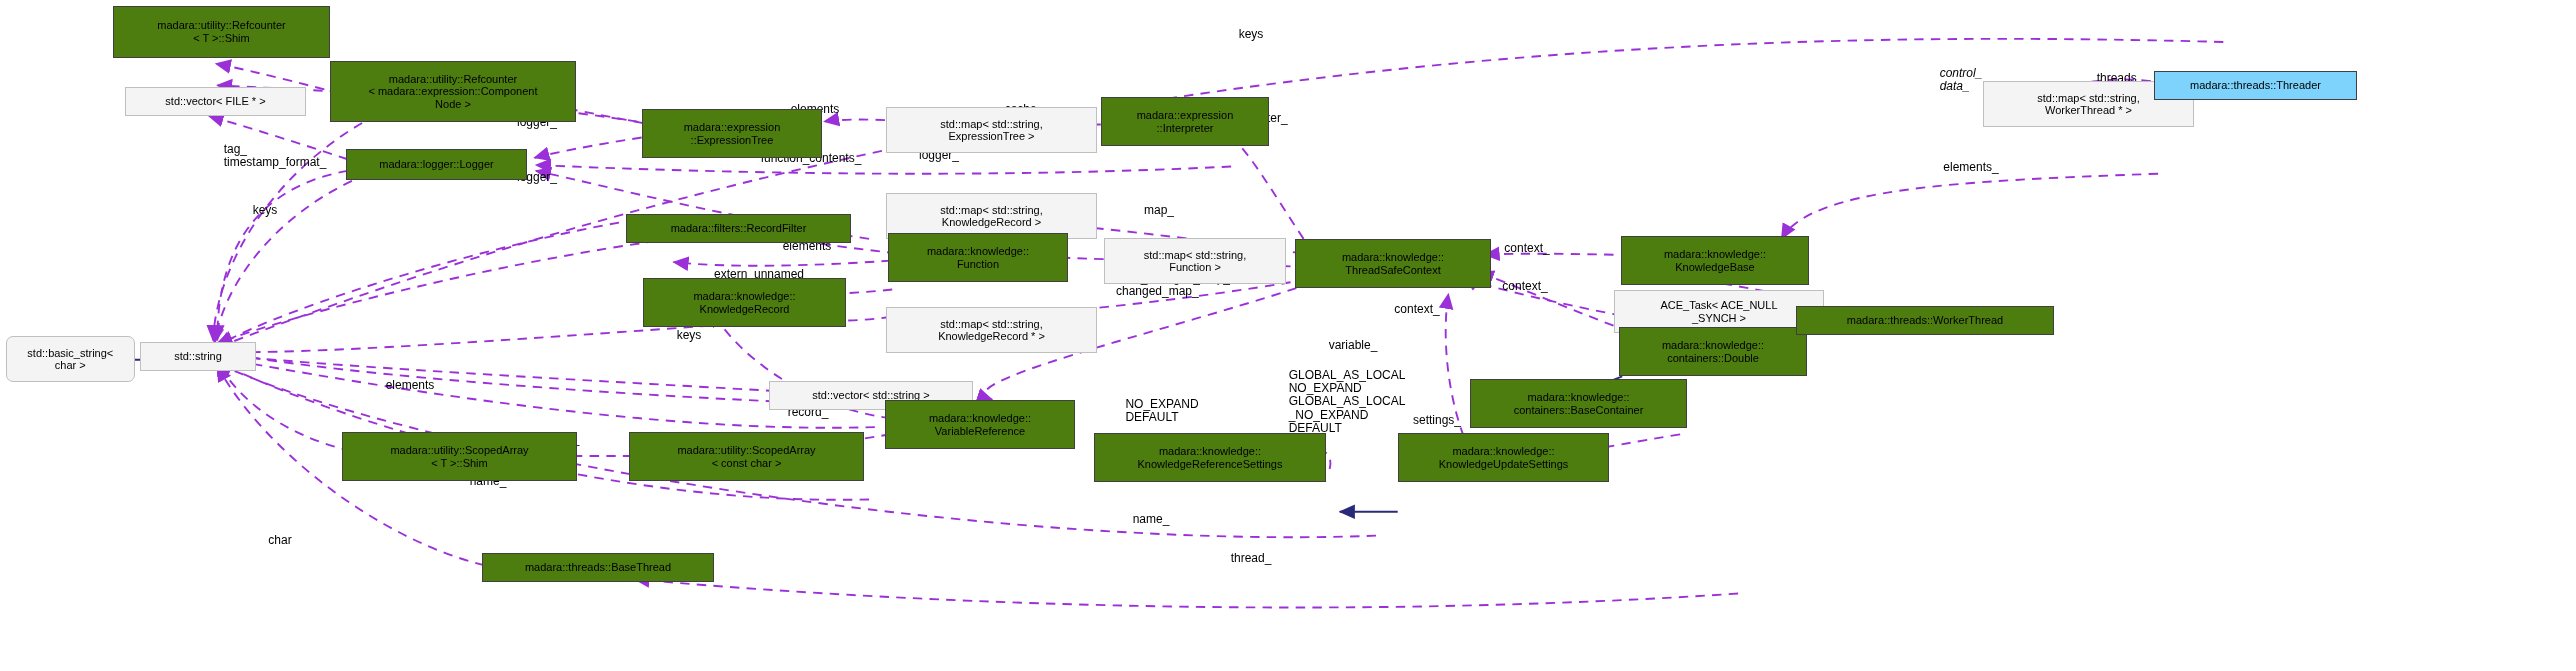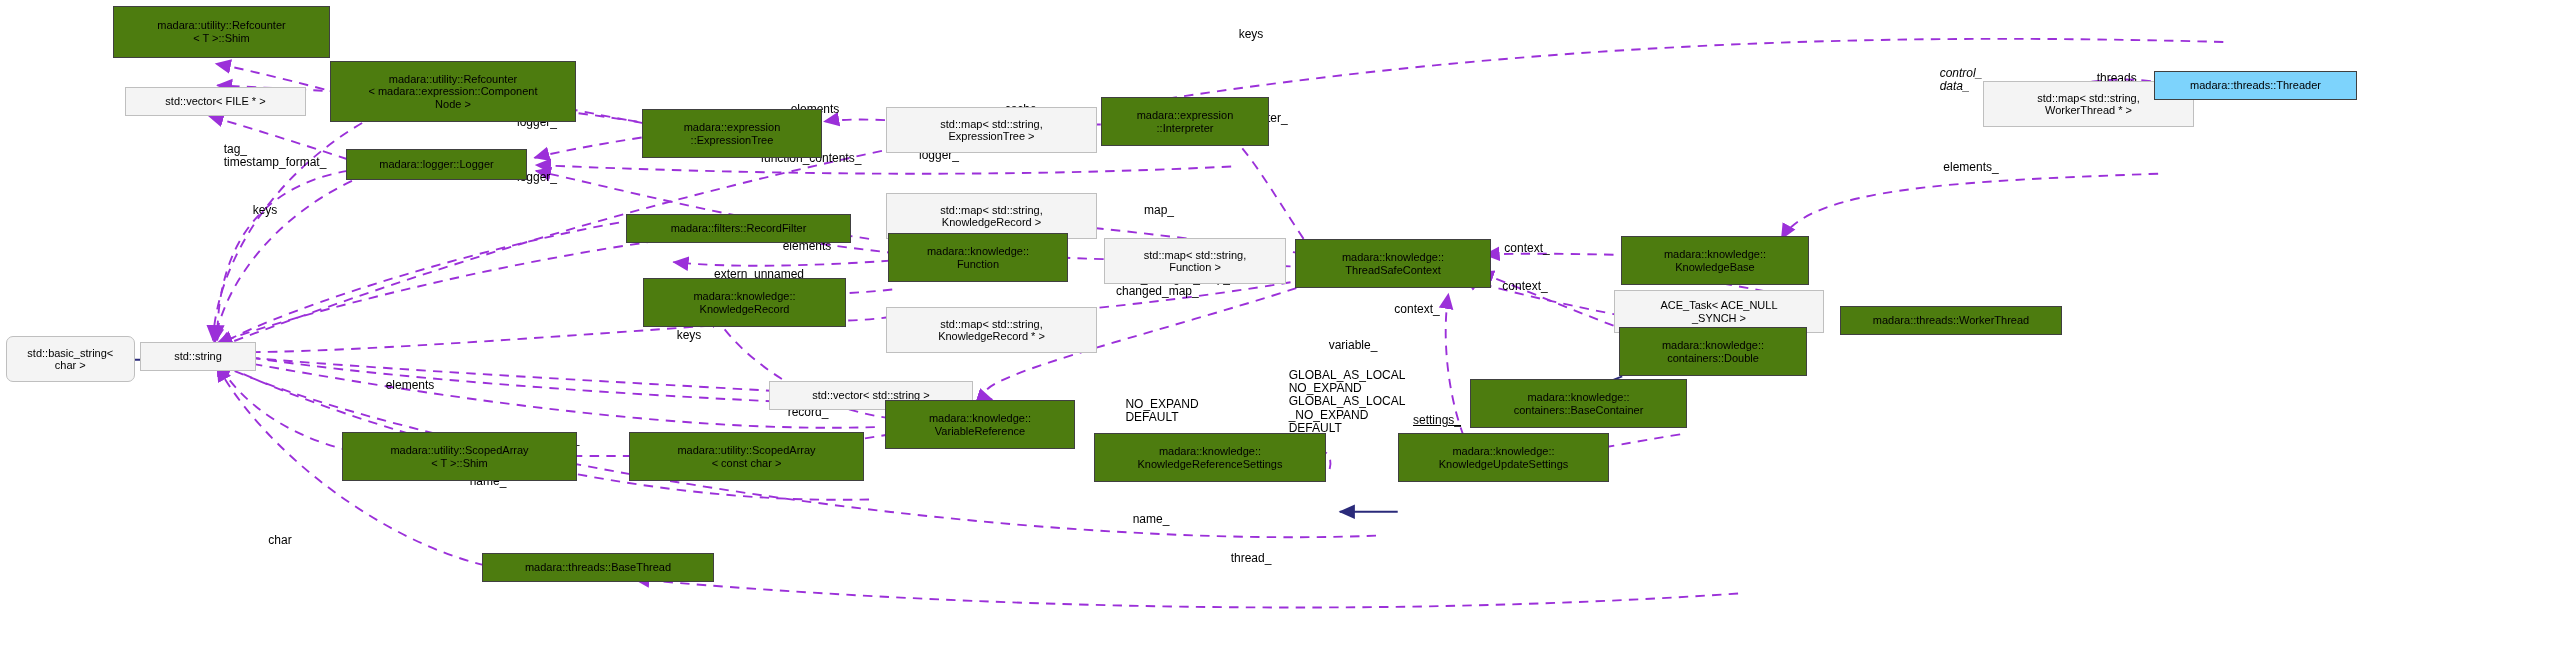--- a/index.html
+++ b/index.html
@@ -210,21 +210,21 @@
   <div class="node solid" style="left:1295px; top:239px; width:196px; height:49px;">madara::knowledge::
 ThreadSafeContext</div>
   <div class="node solid" style="left:1621px; top:236px; width:188px; height:49px;">madara::knowledge::
 KnowledgeBase</div>
   <div class="node ext" style="left:1614px; top:290px; width:210px; height:43px;">ACE_Task&lt; ACE_NULL
 _SYNCH &gt;</div>
   <div class="node solid" style="left:1619px; top:327px; width:188px; height:49px;">madara::knowledge::
 containers::Double</div>
   <div class="node solid" style="left:1470px; top:379px; width:217px; height:49px;">madara::knowledge::
 containers::BaseContainer</div>
-  <div class="node solid" style="left:1796px; top:306px; width:222px; height:29px;margin-left:44px;">madara::threads::WorkerThread</div>
+  <div class="node solid" style="left:1796px; top:306px; width:258px; height:29px;">madara::threads::WorkerThread</div>
   <div class="node ext" style="left:1983px; top:81px; width:211px; height:46px;">std::map&lt; std::string,
 WorkerThread * &gt;</div>
   <div class="node root" style="left:2154px; top:71px;  width:203px; height:29px;">madara::threads::Threader</div>
   <div class="node ext" style="left:5.8px;    top:336px; width:129px; height:46px;border-radius:7px;">std::basic_string&lt;
 char &gt;</div>
   <div class="node ext" style="left:140px;  top:342px; width:116px; height:29px;">std::string</div>
   <div class="node ext" style="left:769px; top:381px; width:204px; height:29px;">std::vector&lt; std::string &gt;</div>
   <div class="node solid" style="left:885px; top:400px; width:190px; height:49px;">madara::knowledge::
 VariableReference</div>
   <div class="node solid" style="left:342px;  top:432px; width:235px; height:49px;">madara::utility::ScopedArray
@@ -270,21 +270,21 @@
 changed_map_</div>
   <div class="edge-label" style="left:1525px; top:280px;">context_</div>
   <div class="edge-label" style="left:807px; top:310px;">elements</div>
   <div class="edge-label" style="left:1760px; top:317px;">new_hertz_</div>
   <div class="edge-label" style="left:1417px; top:303px;">context_</div>
   <div class="edge-label" style="left:1041px; top:335px;">expansion_splitters_</div>
   <div class="edge-label" style="left:689px;  top:329px;">keys</div>
   <div class="edge-label" style="left:1353px; top:339px;">variable_</div>
   <div class="edge-label" style="left:410px;  top:379px;">elements</div>
   <div class="edge-label" style="left:808px; top:406px;">record_</div>
-  <div class="edge-label" style="left:1437px; top:414px;text-decoration:underline;">settings_</div>
+  <div class="edge-label" style="left:1437px; top:414px;">settings_</div>
   <div class="edge-label" style="left:1347px; top:369px;">GLOBAL_AS_LOCAL
 NO_EXPAND
 GLOBAL_AS_LOCAL
 _NO_EXPAND
 DEFAULT</div>
   <div class="edge-label" style="left:1162px; top:398px;">NO_EXPAND
 DEFAULT</div>
   <div class="edge-label" style="left:569px;  top:433px;">ptr_</div>
   <div class="edge-label" style="left:807px; top:432px;">name_</div>
   <div class="edge-label" style="left:488px;  top:475px;">name_</div>

